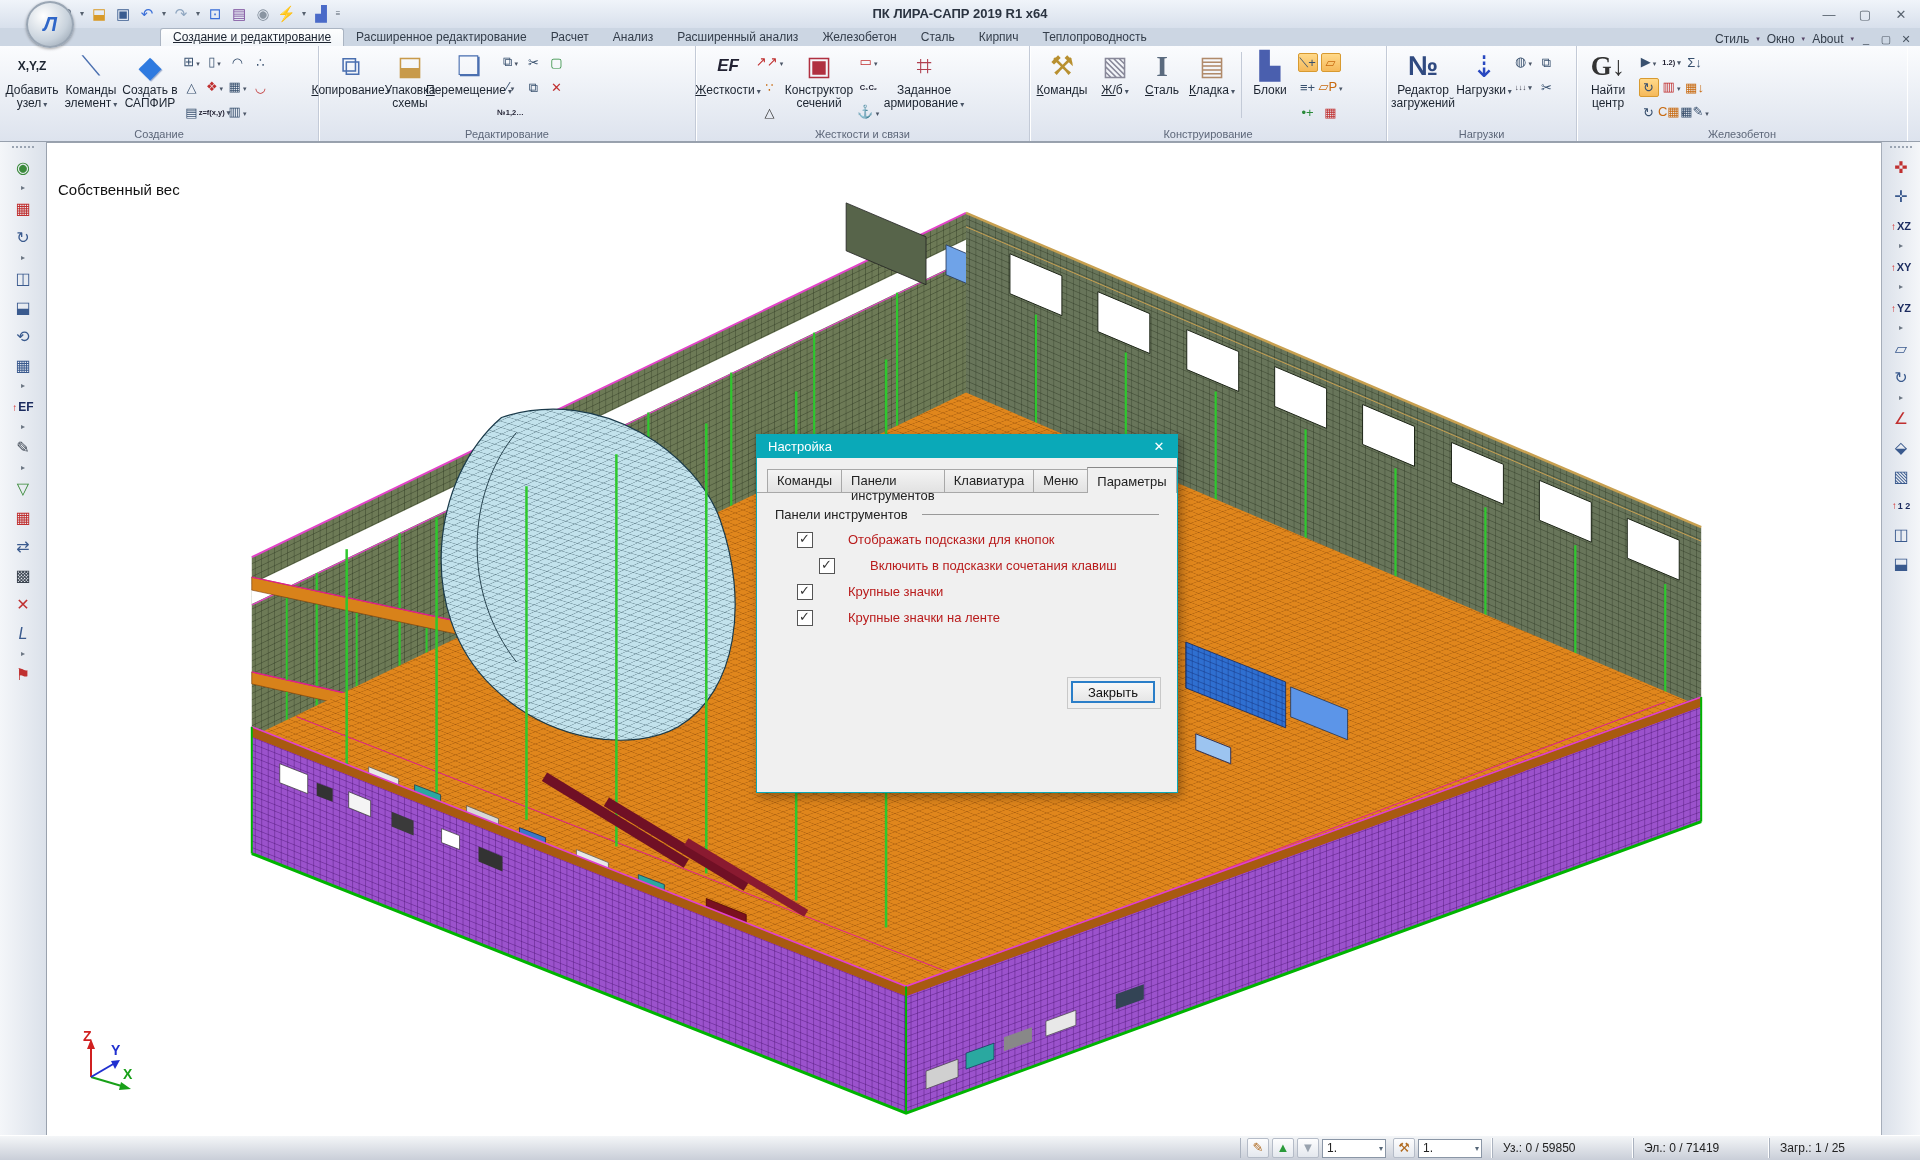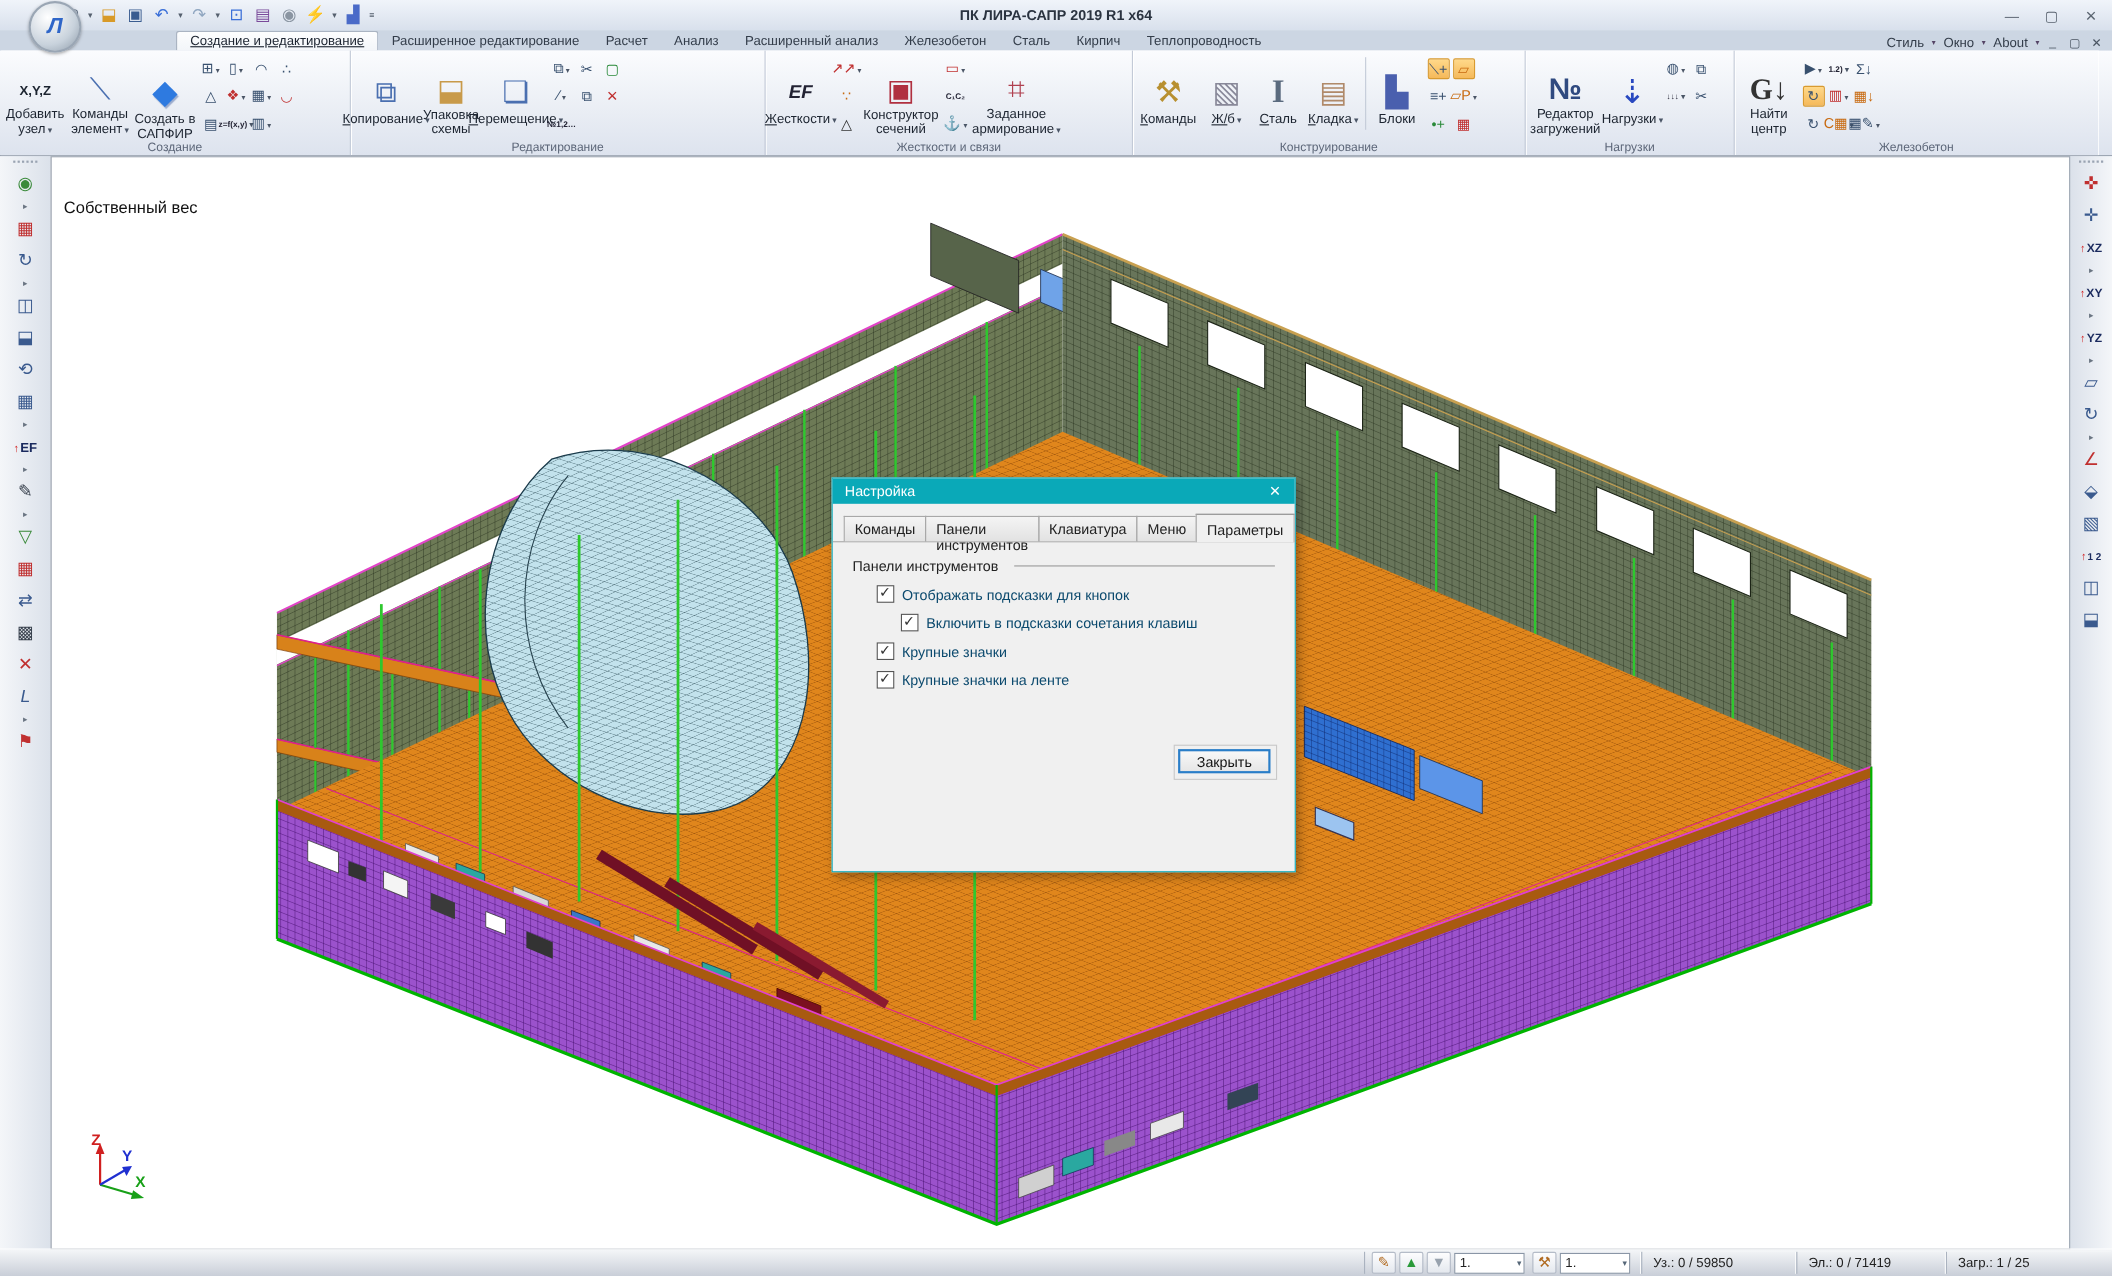--- a/index.html
+++ b/index.html
@@ -34,21 +34,21 @@
   .mdimenu .dd7{font-size:7px;color:#546}
   .mdimenu .mbtn{width:16px;text-align:center;color:#4a5562;font-size:11px;}
   
   .ribbon{position:absolute;left:0;top:46px;width:100%;height:95px;
     background:linear-gradient(#fbfcfe,#e9edf4 60%,#dde3ee);border-bottom:1px solid #97a0ad;
     display:flex;}
   .rgroup{position:relative;height:95px;border-right:1px solid #c3cad7;box-shadow:1px 0 0 #fff;}
   .rbody{display:flex;align-items:flex-start;height:80px;padding:2px 3px 0 3px;gap:1px;}
   .rcap{position:absolute;left:0;right:0;bottom:1px;text-align:center;font-size:11px;color:#5d6779;}
   .rbtn{width:58px;height:76px;display:flex;flex-direction:column;align-items:center;border-radius:3px;}
-  .ricon{height:36px;display:flex;align-items:center;justify-content:center;font-size:27px;color:#4a6fb0;margin-top:18px;}
+  .ricon{height:36px;display:flex;align-items:center;justify-content:center;font-size:27px;color:#4a6fb0;margin-top:0;}
   .rlabel{font-size:12px;line-height:1.12;text-align:center;color:#1c2430;display:block;white-space:normal;}
   .acc::first-letter{text-decoration:underline;}
   .dd::after{content:"▾";font-size:8px;color:#4a5566;margin-left:2px;}
   .sgrid{display:grid;grid-auto-rows:25px;align-items:center;justify-items:center;margin-top:2px;}
   .g4c{grid-template-columns:repeat(4,23px);}
   .g3c{grid-template-columns:repeat(3,23px);}
   .g2c{grid-template-columns:repeat(2,23px);}
   .scol{display:grid;grid-template-columns:23px;grid-auto-rows:25px;align-items:center;justify-items:center;margin-top:2px;}
   .sbtn{font-size:13px;color:#38506e;line-height:17px;text-align:center;min-width:18px;border-radius:2px;}
   .sbtn.dd::after{font-size:7px;}
@@ -101,21 +101,21 @@
   .dlg-title{height:23px;background:#0aa9b8;color:#fff;display:flex;align-items:center;padding:0 8px 0 11px;}
   .dlg-title .t{flex:1;font-size:13px;}
   .dlg-close{width:20px;text-align:center;font-size:13px;cursor:default;}
   .dlg-tabs{display:flex;align-items:flex-end;padding:8px 10px 0 10px;border-bottom:1px solid #a8a8a8;height:26px;box-sizing:content-box;}
   .dtab{padding:3px 9px 3px 9px;border:1px solid #a8a8a8;border-bottom:none;margin-right:-1px;
     background:linear-gradient(#f4f4f4,#e2e2e2);color:#222;font-size:13px;height:16px;}
   .dtab.active{background:#f0f0f0;padding-top:6px;position:relative;top:1px;border-top:1px solid #888;z-index:2;}
   .dlg-body{padding:10px 14px 0 18px;position:relative;height:280px;}
   .grouprow{display:flex;align-items:center;margin:4px 0 10px 0;color:#222;}
   .grouprow .rule{flex:1;border-top:1px solid #999;margin-left:14px;margin-right:4px;}
-  .cbrow{display:flex;align-items:center;margin:0 0 10px 22px;color:#0c4a6e;}
+  .cbrow{display:flex;margin:0 0 10px 22px;color:#b91c1c;gap:28px;}
   .cbrow.ind{margin-left:44px;}
   .cbx{width:14px;height:14px;border:1px solid #555;background:#fff;margin-right:7px;position:relative;flex:none;}
   .cbx::after{content:"✓";position:absolute;left:1px;top:-2px;font-size:13px;color:#333;}
   .dlg-closebtn{position:absolute;right:2px;bottom:-64px;width:86px;height:24px;
     border:2px solid #2a7ec8;background:linear-gradient(#f8f8f8,#e6e6e6);font-size:13px;
     font-family:"Liberation Sans",sans-serif;color:#111;}
   .btnwrap{position:absolute;right:16px;bottom:74px;width:92px;height:30px;border:1px solid #c8c8c8;}
 </style>
 </head>
 <body>

